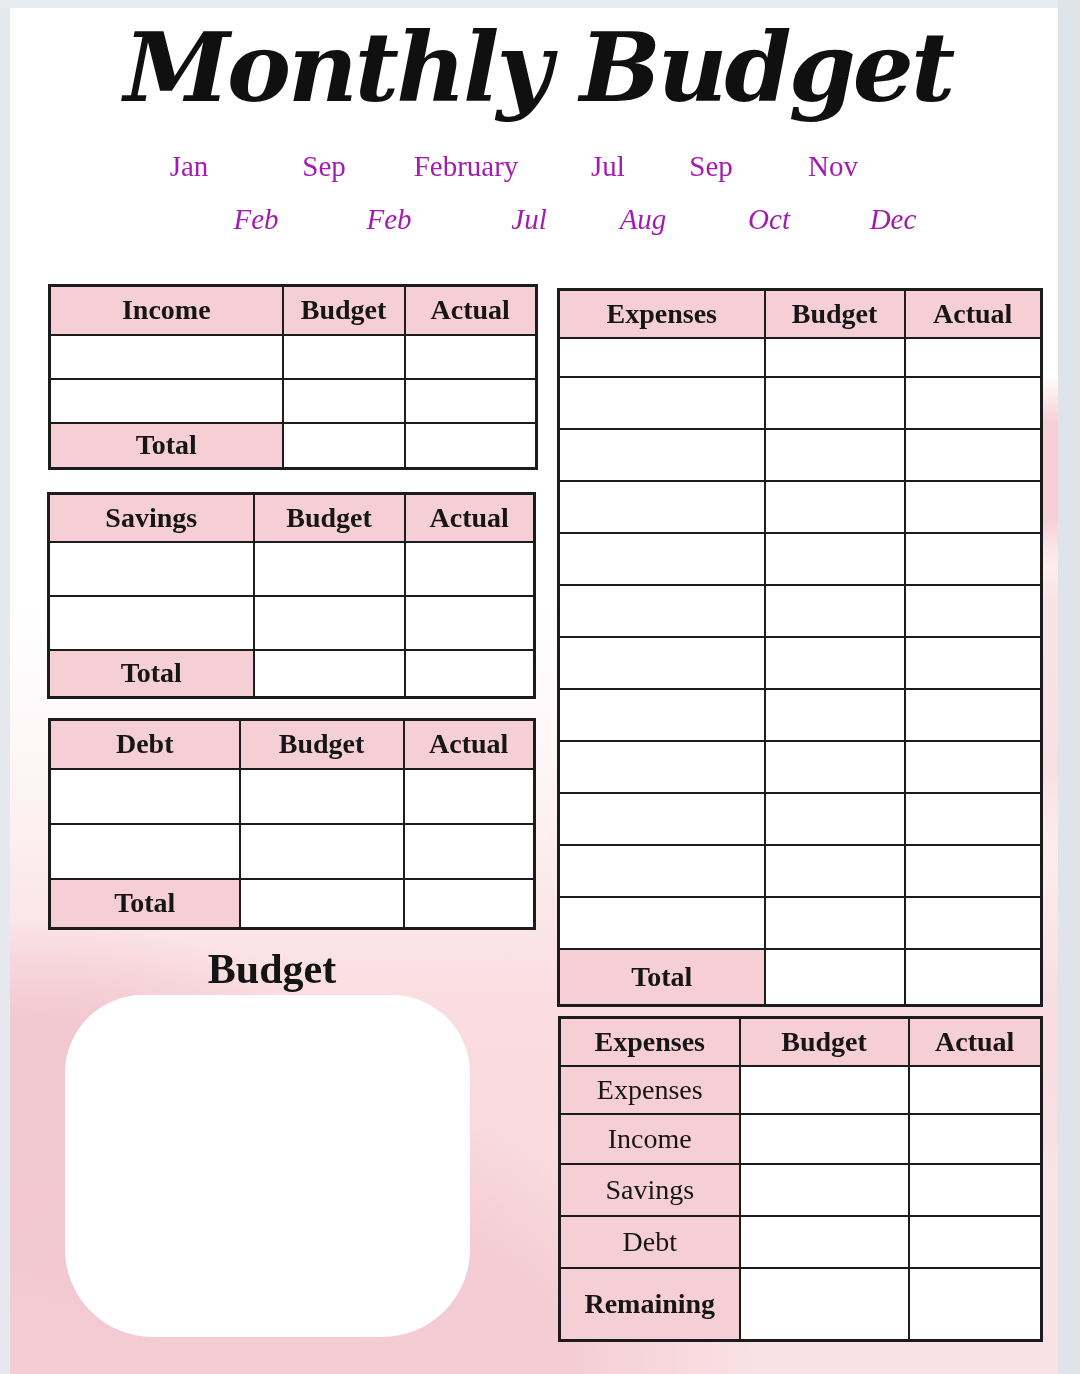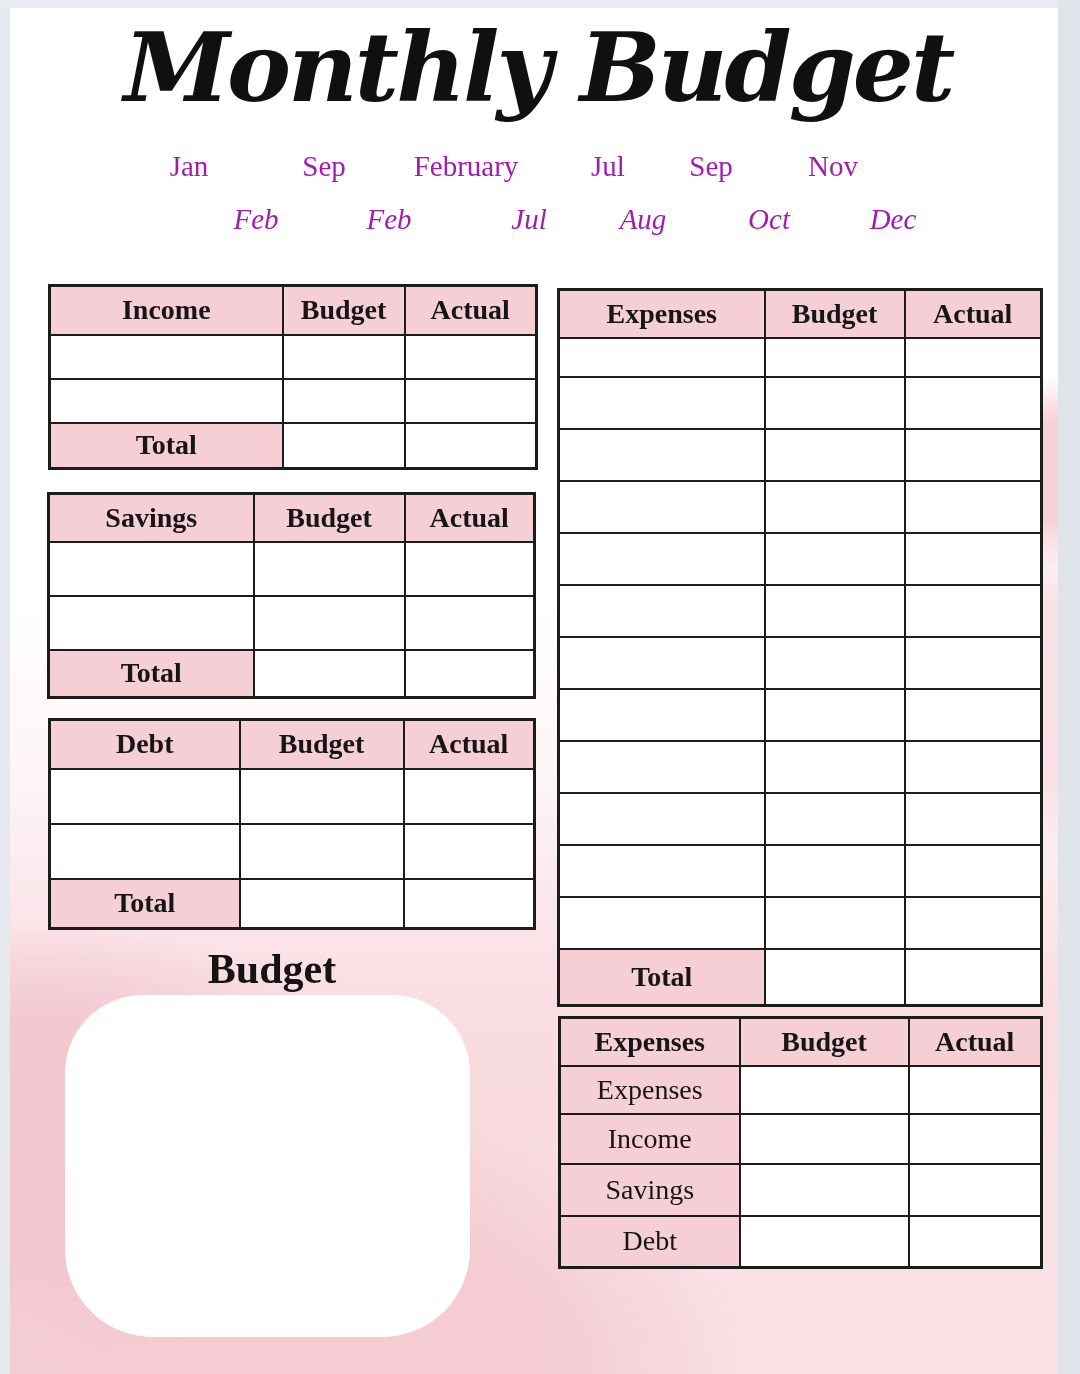--- a/index.html
+++ b/index.html
@@ -329,18 +329,23 @@
     <tr class="r-savings">
       <td class="rowlbl">Savings</td>
       <td></td>
       <td></td>
     </tr>
     <tr class="r-debt">
       <td class="rowlbl">Debt</td>
       <td></td>
       <td></td>
     </tr>
+    <tr class="remaining">
+      <td class="rowlbl">Remaining</td>
+      <td></td>
+      <td></td>
+    </tr>
   </tbody>
 </table>
 
 <div class="strip strip-left"></div>
 <div class="strip strip-top"></div>
 <div class="strip strip-right"></div>
 
 </body></html>

